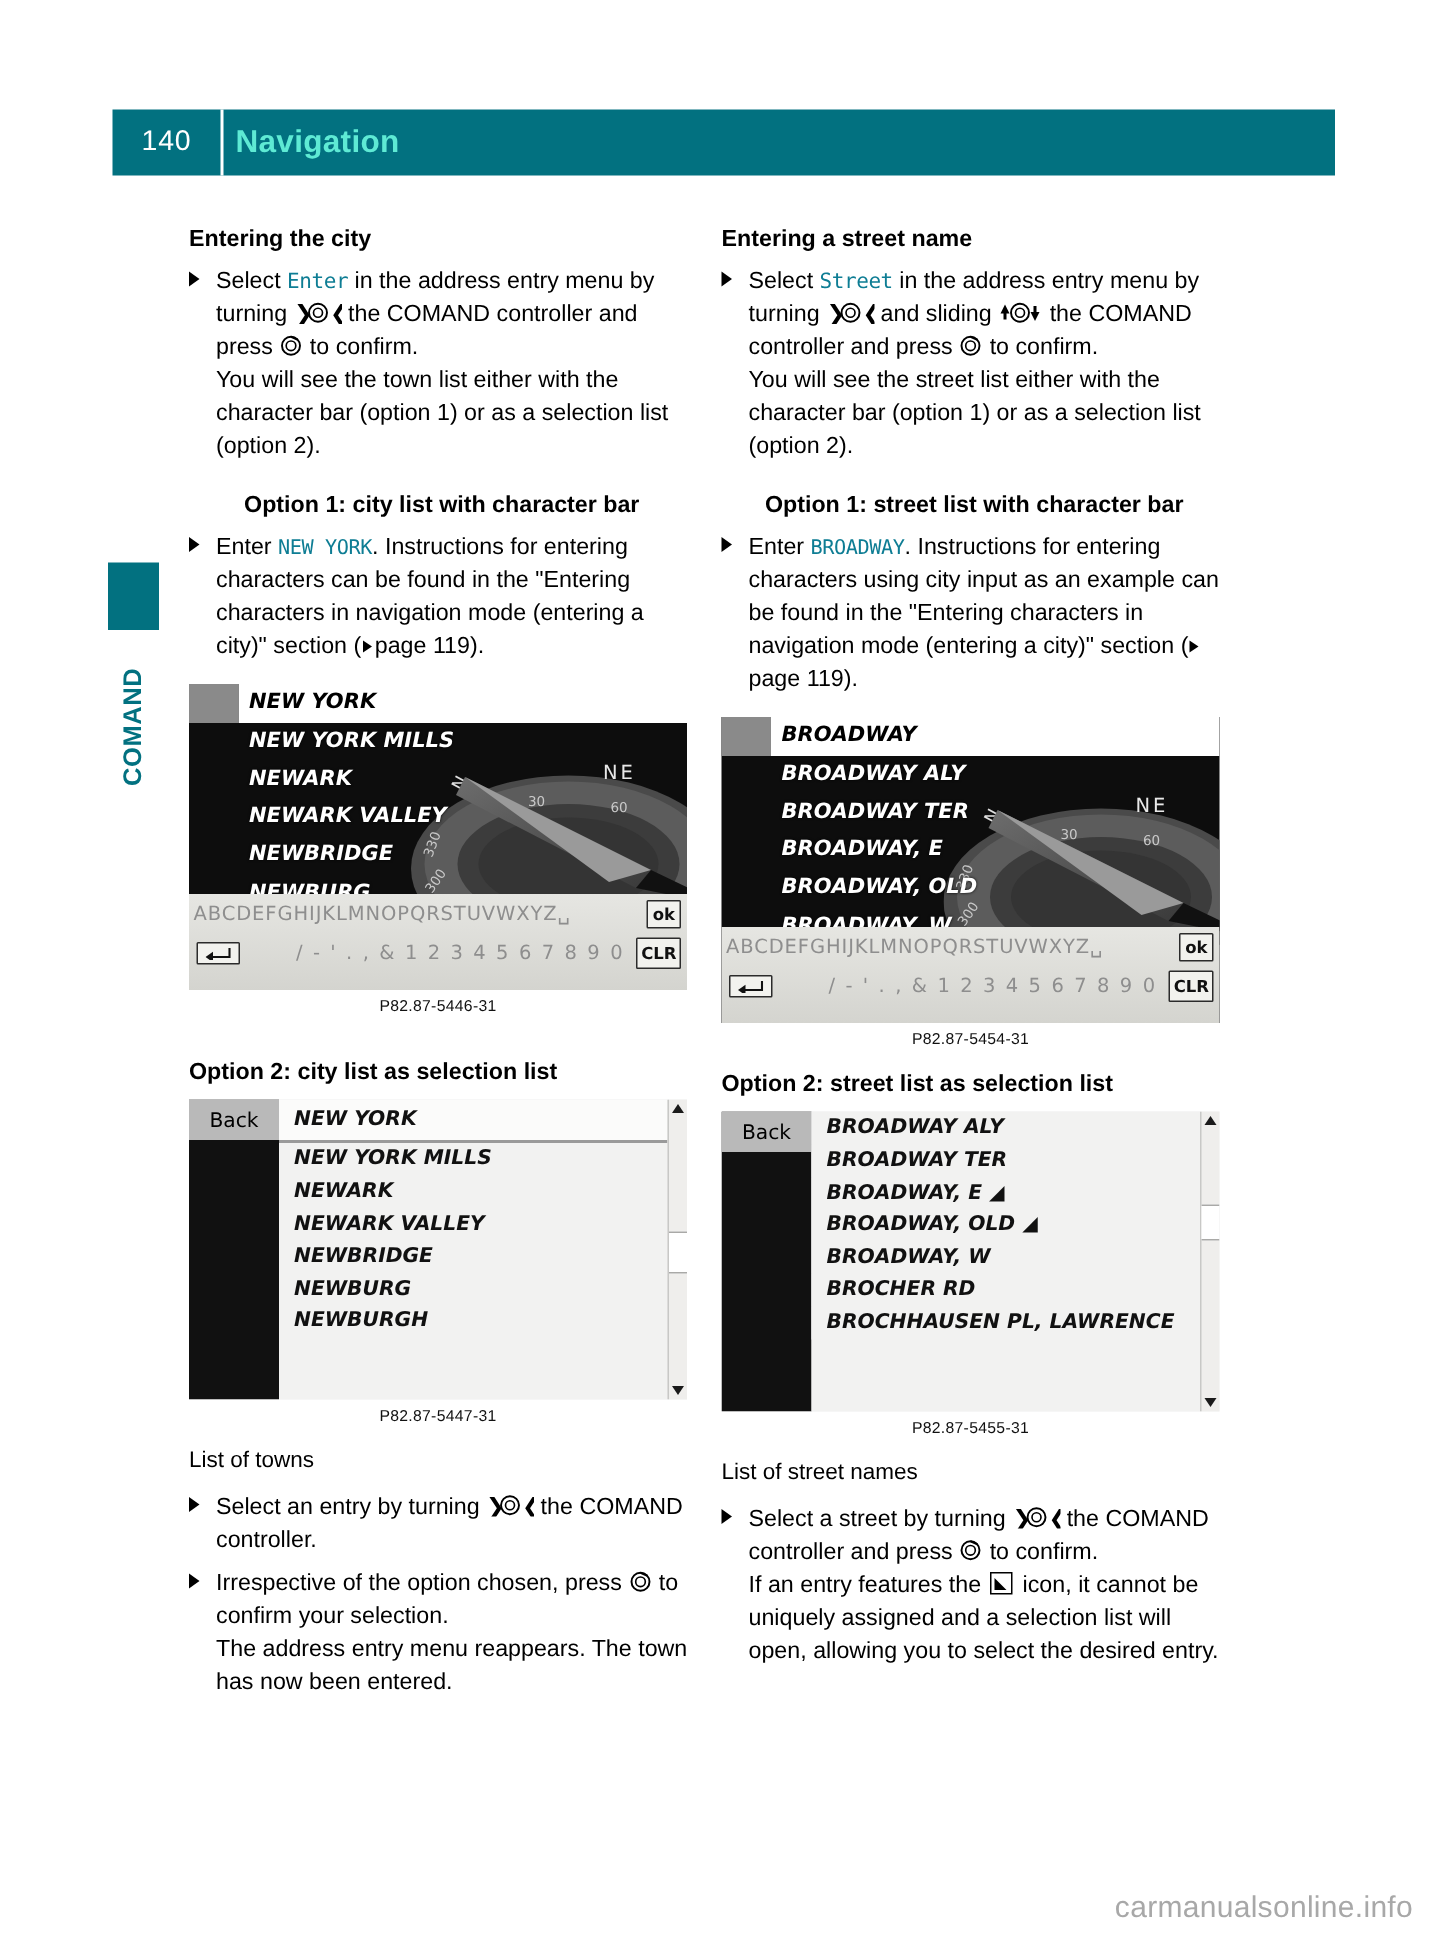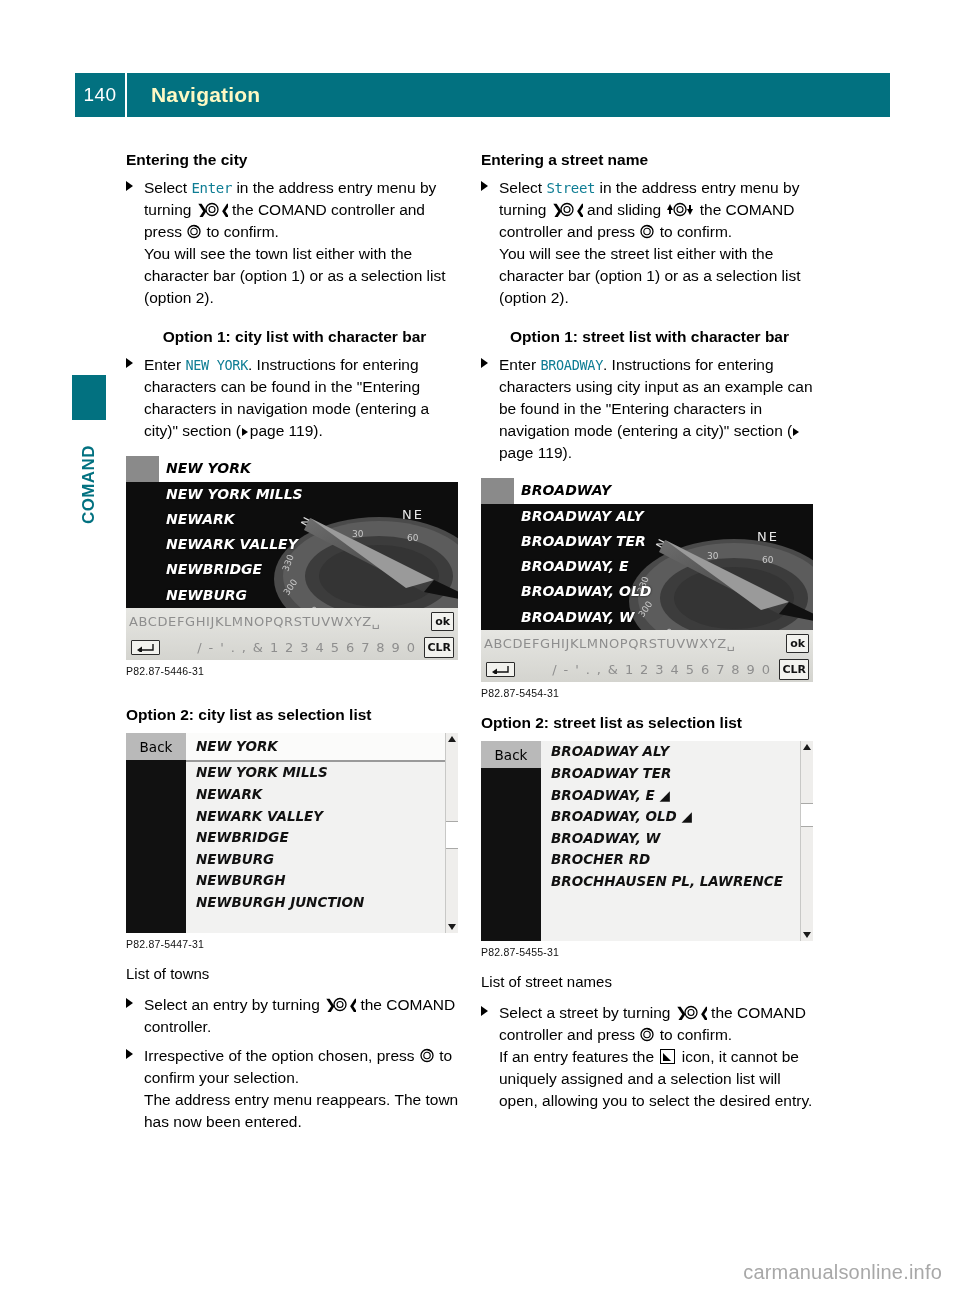--- a/index.html
+++ b/index.html
@@ -21,38 +21,38 @@
     position: absolute;
     left: 75px;
     top: 73px;
     width: 815px;
     height: 44px;
     background: #027180;
     display: flex;
     align-items: center;
   }
   #page-num-box {
-    width: 50px;
+    width: 72px;
     height: 44px;
     display: flex;
     align-items: center;
     justify-content: center;
     color: #ffffff;
     font-size: 19px;
     font-weight: normal;
     letter-spacing: 0.5px;
   }
   #header-divider {
     width: 2px;
     height: 44px;
     background: #ffffff;
   }
   #header-title {
-    padding-left: 24px;
-    color: #fef9c3;
+    padding-left: 8px;
+    color: #5eead4;
     font-size: 21px;
     font-weight: bold;
     letter-spacing: 0.2px;
   }
 
   
   #rail-square {
     position: absolute;
     left: 72px;
     top: 375px;
@@ -159,21 +159,21 @@
     width: 0; height: 0;
     border-left: 8.5px solid #000;
     border-top: 8.5px solid transparent;
   }
 
   
   .fig { position: relative; width: 332px; }
   .fig-cap {
     font-size: 10.5px;
     color: #111;
-    text-align: left;
+    text-align: center;
     margin-top: 5px;
     letter-spacing: 0.2px;
   }
 
   .screen-cb {
     width: 332px;
     height: 204px;
     position: relative;
     overflow: hidden;
     background: #0d0d0d;
@@ -218,21 +218,21 @@
     position: absolute;
     left: 0; top: 0;
     width: 33px; height: 25.3px;
     background: #8a8a8a;
   }
 
   .cb-bar {
     position: absolute;
     left: 0; right: 0;
     bottom: 0;
-    height: 52px;
+    height: 64px;
     background: linear-gradient(#e6e6e2, #d4d4cf);
   }
   .cb-bar-row {
     position: relative;
     height: 26px;
     display: flex;
     align-items: center;
   }
   .cb-alpha {
     flex: 1;
@@ -478,21 +478,20 @@
         <div class="sl-back">Back</div>
       </div>
       <div class="sl-main">
         <div class="sl-row first">NEW YORK</div>
         <div class="sl-row">NEW YORK MILLS</div>
         <div class="sl-row">NEWARK</div>
         <div class="sl-row">NEWARK VALLEY</div>
         <div class="sl-row">NEWBRIDGE</div>
         <div class="sl-row">NEWBURG</div>
         <div class="sl-row">NEWBURGH</div>
-        <div class="sl-row">NEWBURGH JUNCTION</div>
       </div>
       <div class="sl-scroll">
         <div class="sl-arrow up"></div>
         <div class="sl-thumb" style="top:88px;height:26px;"></div>
         <div class="sl-arrow down"></div>
       </div>
     </div>
     <div class="fig-cap">P82.87-5447-31</div>
   </div>
 

